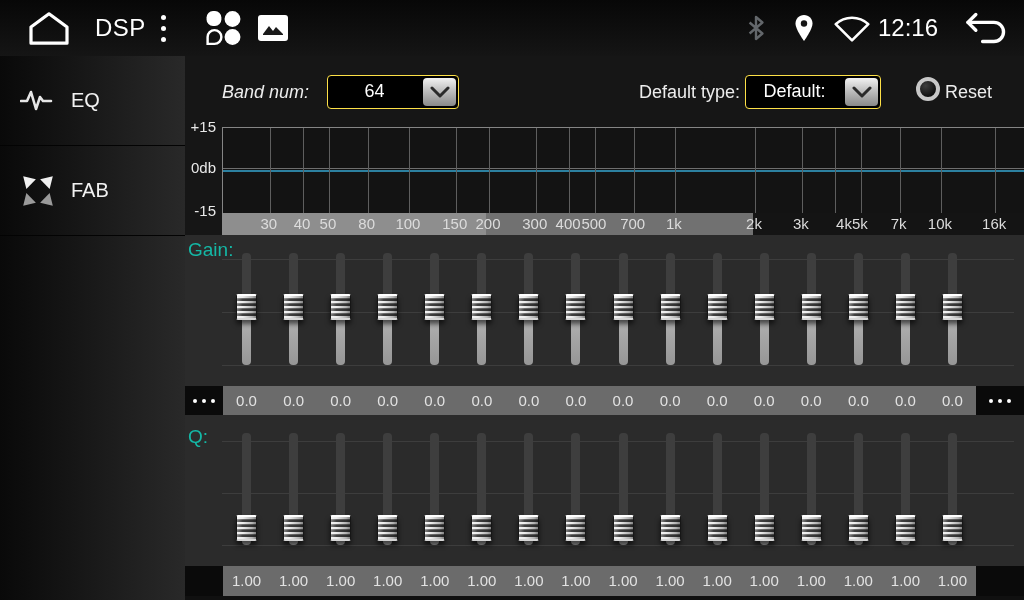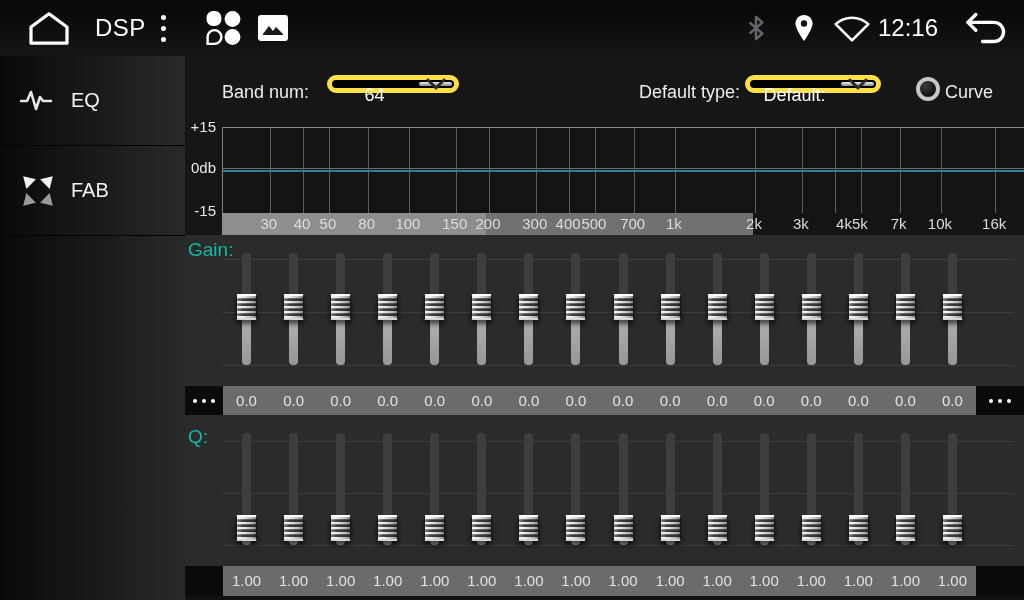--- a/index.html
+++ b/index.html
@@ -23,22 +23,22 @@
              padding-left:20px;gap:15px;font-size:20px;color:#f2f2f2;cursor:pointer;}
   .side-item.selected{background:linear-gradient(180deg,#515151 0%,#353535 35%,#232323 100%);}
 
   
   .main-top{position:absolute;left:185px;top:56px;width:839px;height:179px;background:#161616;}
   .main-low{position:absolute;left:185px;top:235px;width:839px;height:365px;background:#2b2b2b;}
 
   
   .ctl-label{position:absolute;top:75px;height:34px;line-height:34px;font-size:18px;
              color:#ededed;text-align:right;}
-  .dropdown{position:absolute;top:75px;height:18px;background:#000;border:5px solid #fde047;
-            border-radius:14px;box-sizing:border-box;cursor:pointer;}
+  .dropdown{position:absolute;top:75px;height:34px;background:#000;border:1px solid #fde047;
+            border-radius:4px;box-sizing:border-box;cursor:pointer;}
   .dd-value{position:absolute;left:0;right:37px;top:0;bottom:0;line-height:31px;
             text-align:center;font-size:18px;color:#fff;}
   .dd-btn{position:absolute;right:2px;top:2px;bottom:2px;width:33px;border-radius:4px;
           background:linear-gradient(180deg,#f2f2f2,#bfbfbf 45%,#8a8a8a);
           display:flex;align-items:center;justify-content:center;}
   .radio{position:absolute;left:916px;top:77px;width:16px;height:16px;border-radius:50%;
          border:4px solid #c7c7c7;background:radial-gradient(circle at 35% 30%,#3d3d3d,#0d0d0d 75%);
          cursor:pointer;}
 
   
@@ -154,42 +154,42 @@
         <polygon points="31,31 19,28 28,19" fill="#9a9a9a"></polygon>
       </svg>
     </span>
     <span>FAB</span>
   </div>
 </div>
 
 <div class="main-top"></div>
 <div class="main-low"></div>
 
-<div class="ctl-label" style="left:174px;width:135px;">Band num:</div>
+<div class="ctl-label" style="left:174px;width:135px;font-style:italic;">Band num:</div>
 <div class="dropdown" style="left:327px;width:132px;">
   <div class="dd-value">64</div>
   <div class="dd-btn">
     <svg width="20" height="12" viewBox="0 0 20 12">
         <path d="M2 2 L10 10 L18 2" fill="none" stroke="#2a2a2a" stroke-width="3" stroke-linecap="round" stroke-linejoin="round"></path>
       </svg>
   </div>
 </div>
 
 <div class="ctl-label" style="left:595px;width:145px;">Default type:</div>
 <div class="dropdown" style="left:745px;width:136px;">
   <div class="dd-value">Default:</div>
   <div class="dd-btn">
     <svg width="20" height="12" viewBox="0 0 20 12">
         <path d="M2 2 L10 10 L18 2" fill="none" stroke="#2a2a2a" stroke-width="3" stroke-linecap="round" stroke-linejoin="round"></path>
       </svg>
   </div>
 </div>
 
 <div class="radio"></div>
-<div class="ctl-label" style="left:945px;width:70px;text-align:left;">Curve</div>
+<div class="ctl-label" style="left:945px;width:70px;text-align:left;">Reset</div>
 
 <div class="ylab" style="top:118px;">+15</div>
 <div class="ylab" style="top:159px;">0db</div>
 <div class="ylab" style="top:202px;">-15</div>
 
 <div class="plot">
   <div class="hgrid0"></div>
   <div class="zero-line" style="background: rgb(44, 128, 160);"></div>
 <div class="vgrid" style="left: 46.8px;"></div>
     <div class="vgrid" style="left: 80.1px;"></div>

